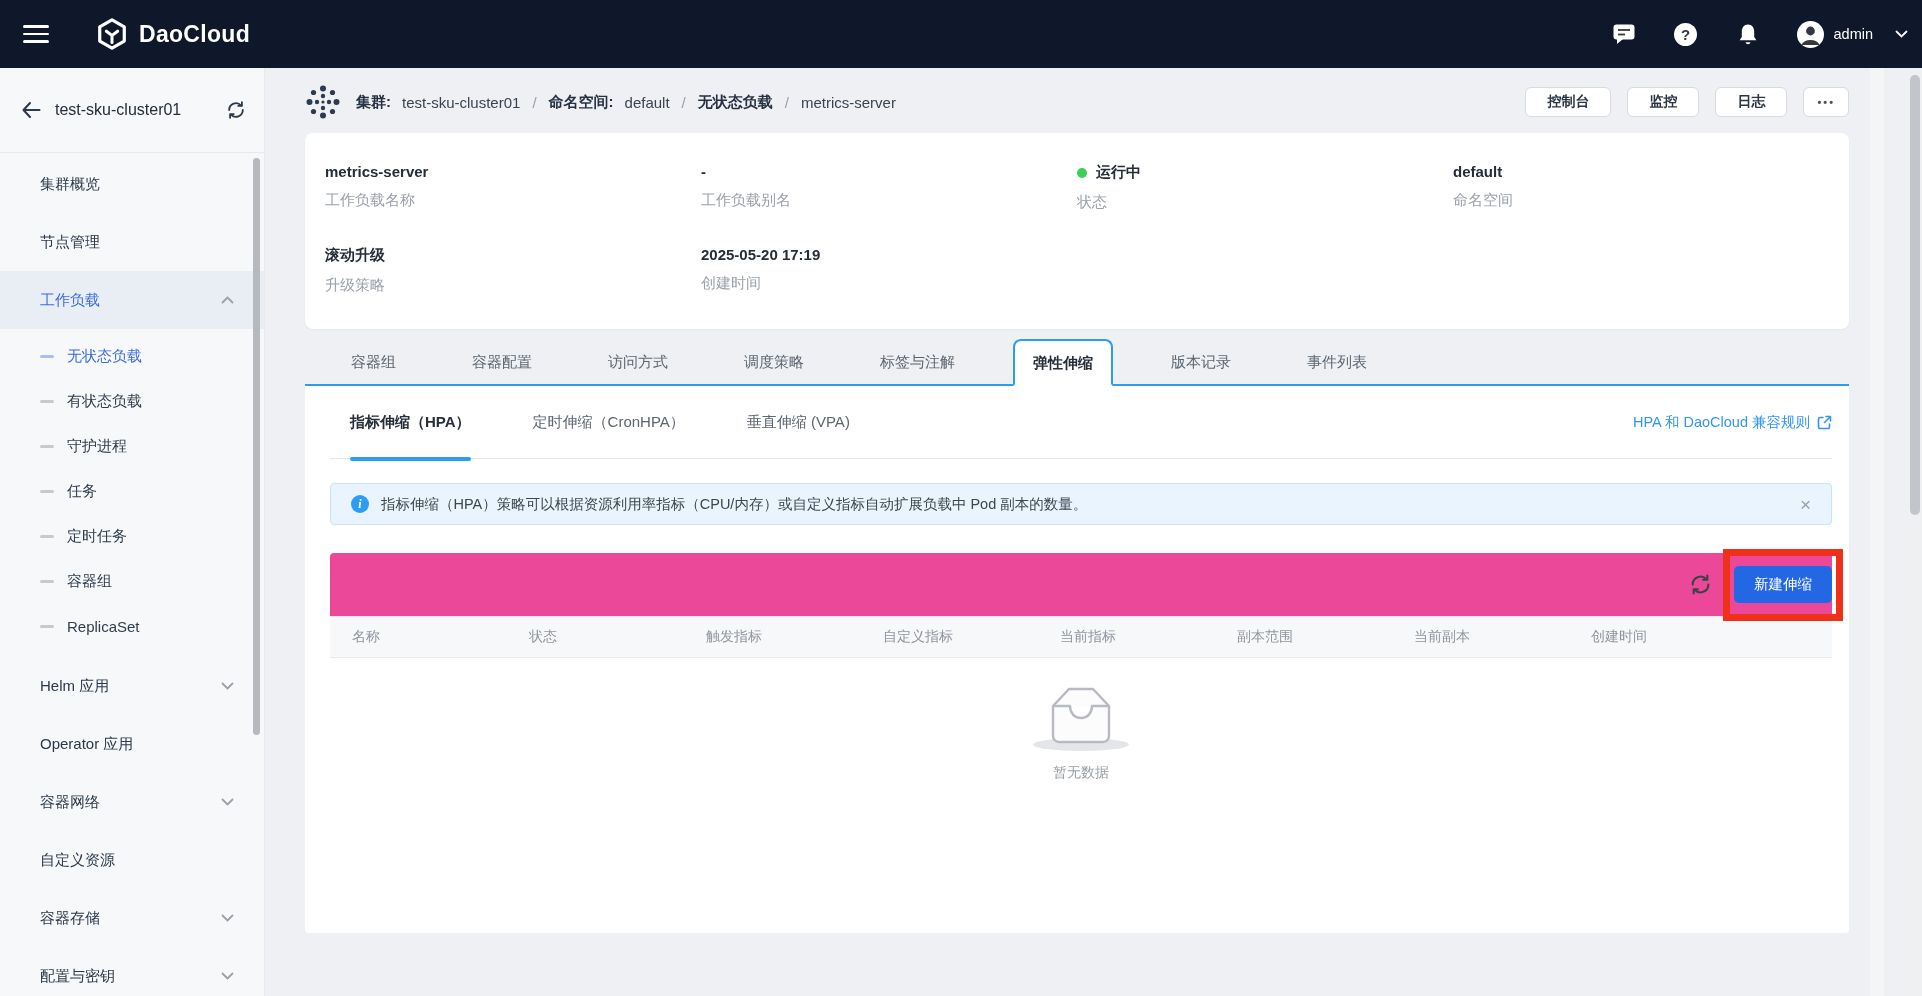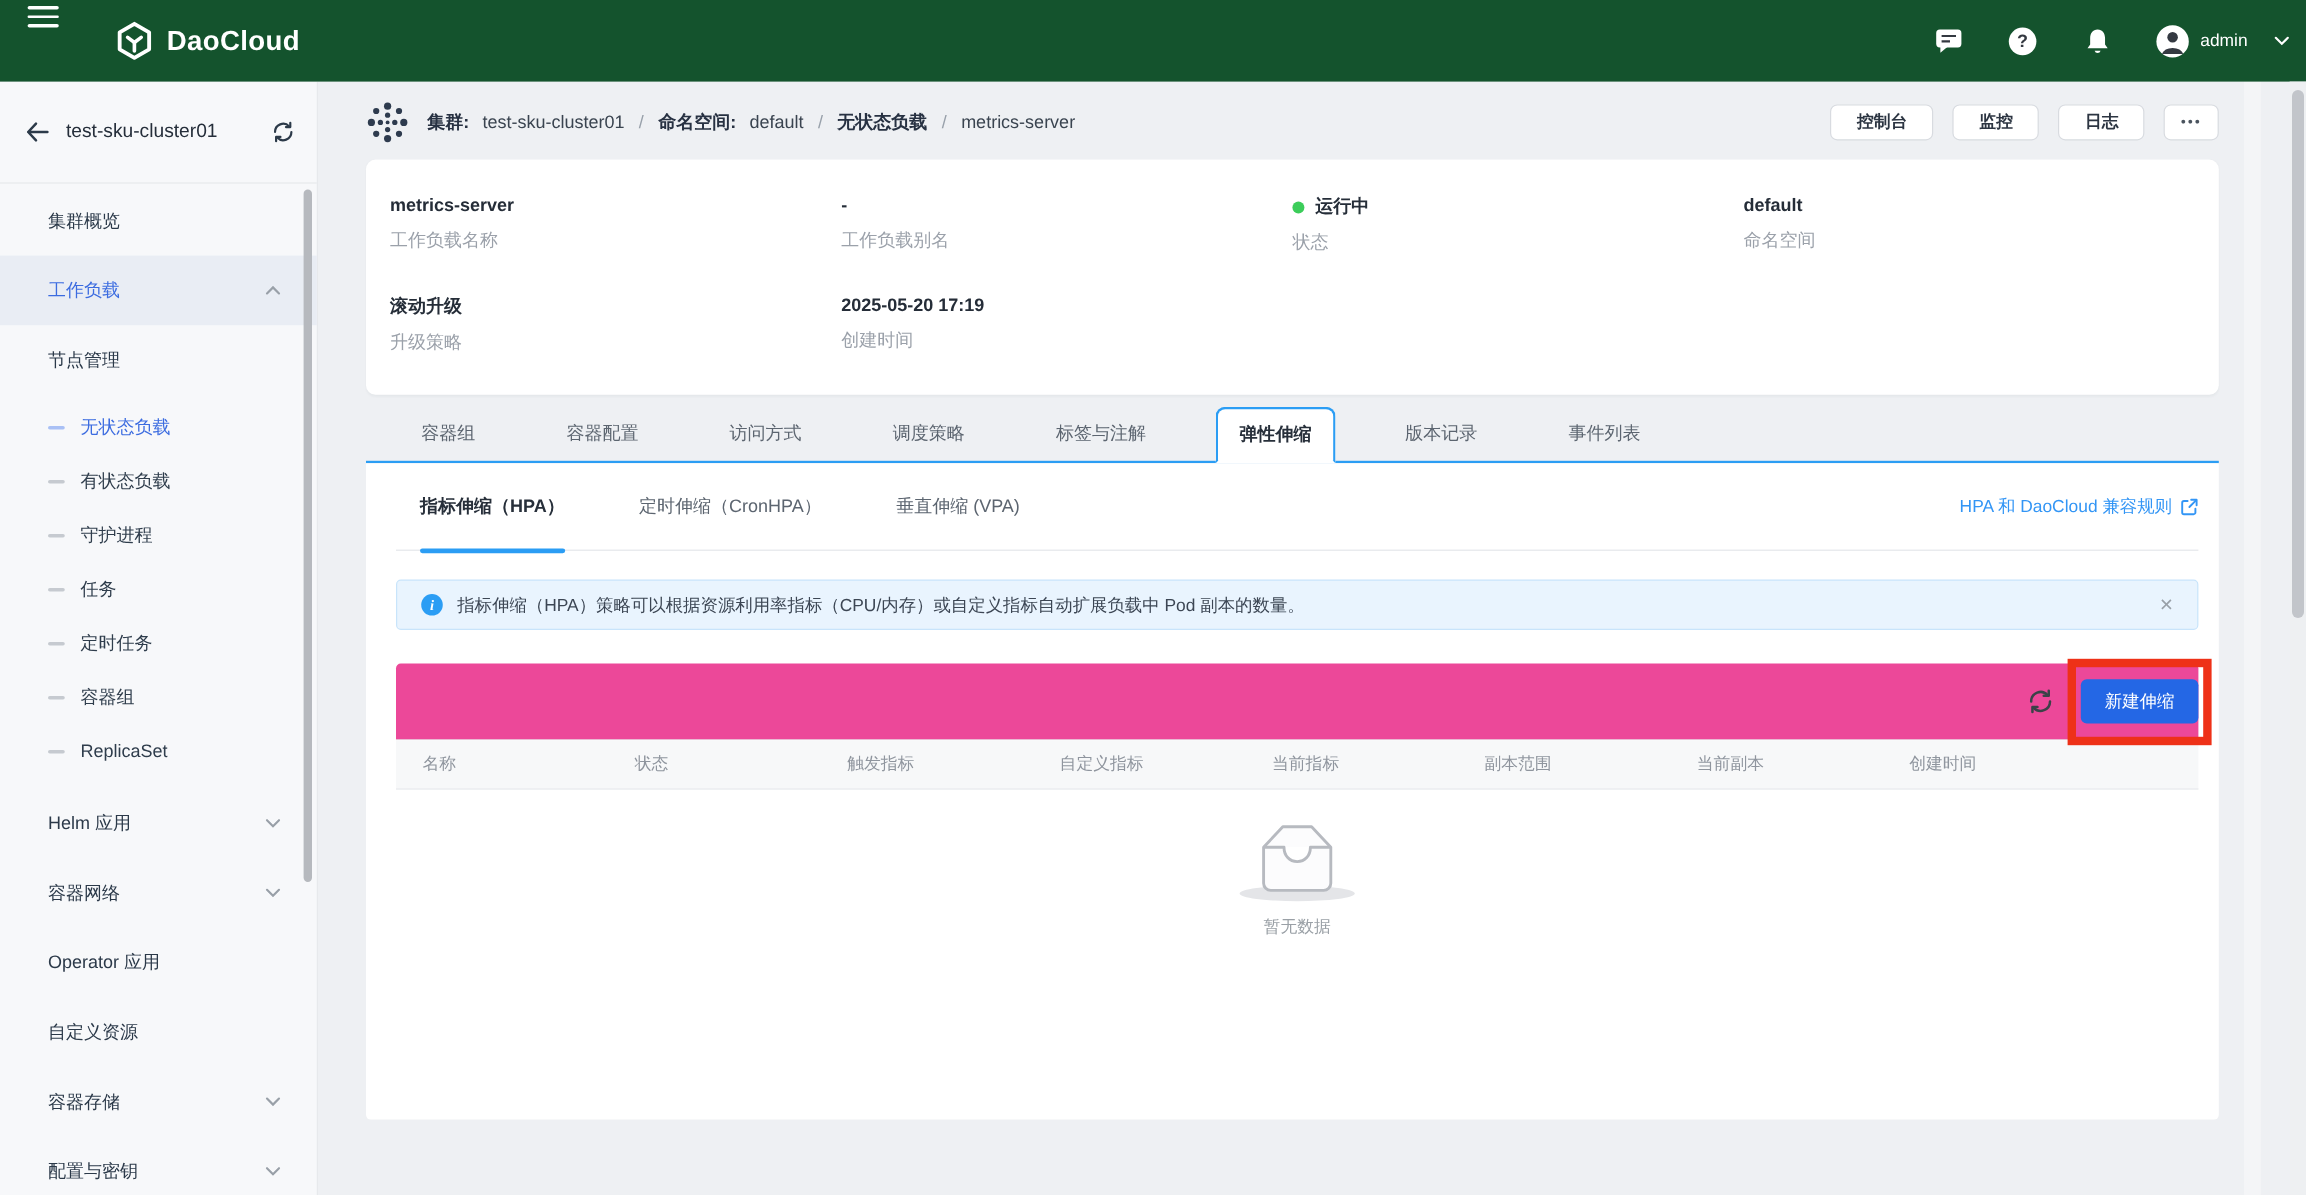--- a/index.html
+++ b/index.html
@@ -3,22 +3,22 @@
 <meta charset="utf-8">
 <style>
   * { margin:0; padding:0; box-sizing:border-box; }
   html,body { width:1922px; height:996px; }
   body {
     font-family:"Liberation Sans","DejaVu Sans",sans-serif;
     background:#eef0f3; position:relative; overflow:hidden;
     color:#2b3442;
   }
   
-  .topbar { position:absolute; top:0; left:0; right:0; height:68px; background:#14532d;
-    display:flex; padding:0 14px 0 23px; z-index:30; }
+  .topbar { position:absolute; top:0; left:0; right:0; height:68px; background:#0f172a;
+    display:flex; align-items:center; padding:0 14px 0 23px; z-index:30; }
   .hamburger { width:26px; cursor:pointer; margin-right:46px; }
   .hamburger span { display:block; height:2.6px; background:#fff; border-radius:2px; margin:5px 0; }
   .brand { display:flex; align-items:center; gap:10px; }
   .brand-name { color:#fff; font-size:23px; font-weight:bold; letter-spacing:.3px; }
   .topbar-right { margin-left:auto; display:flex; align-items:center; gap:36px; }
   .tb-icon { width:26px; height:26px; display:flex; align-items:center; justify-content:center; cursor:pointer; }
   .help-circle { width:23px; height:23px; border-radius:50%; background:#fff; color:#343941;
     font-weight:bold; font-size:15px; display:flex; align-items:center; justify-content:center; }
   .user-chunk { display:flex; align-items:center; gap:10px; cursor:pointer; }
   .avatar { width:27px; height:27px; border-radius:50%; background:#fff; display:flex; align-items:flex-end; justify-content:center; overflow:hidden; }
@@ -182,31 +182,31 @@
         <path d="M3.5 11 a7.5 7.5 0 0 1 13 -5.1"></path>
         <path d="M17.5 2.5 v4 h-4" stroke-linejoin="round"></path>
         <path d="M4.5 19.5 v-4 h4" stroke-linejoin="round"></path>
       </svg>
     </span>
   </div>
   <nav class="menu">
     <div class="mi">
         <span>集群概览</span>
       </div>
+    <div class="mi">
+        <span>节点管理</span>
+      </div>
     <div class="mi active-parent">
       <span>工作负载</span>
       <span class="chev">
         <svg width="13" height="8" viewBox="0 0 13 8">
             <path d="M1.5 6.5 L6.5 1.5 L11.5 6.5" fill="none" stroke="#99a0a8" stroke-width="1.8" stroke-linecap="round"></path>
           </svg>
       </span>
     </div>
-    <div class="mi">
-        <span>节点管理</span>
-      </div>
     <div class="submenu">
       <div class="smi active">
           <span class="dash"></span>
           <span>无状态负载</span>
         </div>
       <div class="smi">
           <span class="dash"></span>
           <span>有状态负载</span>
         </div>
       <div class="smi">
@@ -232,30 +232,30 @@
     </div>
     <div class="mi">
       <span>Helm 应用</span>
       <span class="chev">
           <svg width="13" height="8" viewBox="0 0 13 8">
             <path d="M1.5 1.5 L6.5 6.5 L11.5 1.5" fill="none" stroke="#99a0a8" stroke-width="1.8" stroke-linecap="round"></path>
           </svg>
         </span>
     </div>
     <div class="mi">
+        <span>Operator 应用</span>
+      </div>
+    <div class="mi">
       <span>容器网络</span>
       <span class="chev">
           <svg width="13" height="8" viewBox="0 0 13 8">
             <path d="M1.5 1.5 L6.5 6.5 L11.5 1.5" fill="none" stroke="#99a0a8" stroke-width="1.8" stroke-linecap="round"></path>
           </svg>
         </span>
     </div>
-    <div class="mi">
-        <span>Operator 应用</span>
-      </div>
     <div class="mi">
         <span>自定义资源</span>
       </div>
     <div class="mi">
       <span>容器存储</span>
       <span class="chev">
           <svg width="13" height="8" viewBox="0 0 13 8">
             <path d="M1.5 1.5 L6.5 6.5 L11.5 1.5" fill="none" stroke="#99a0a8" stroke-width="1.8" stroke-linecap="round"></path>
           </svg>
         </span>

